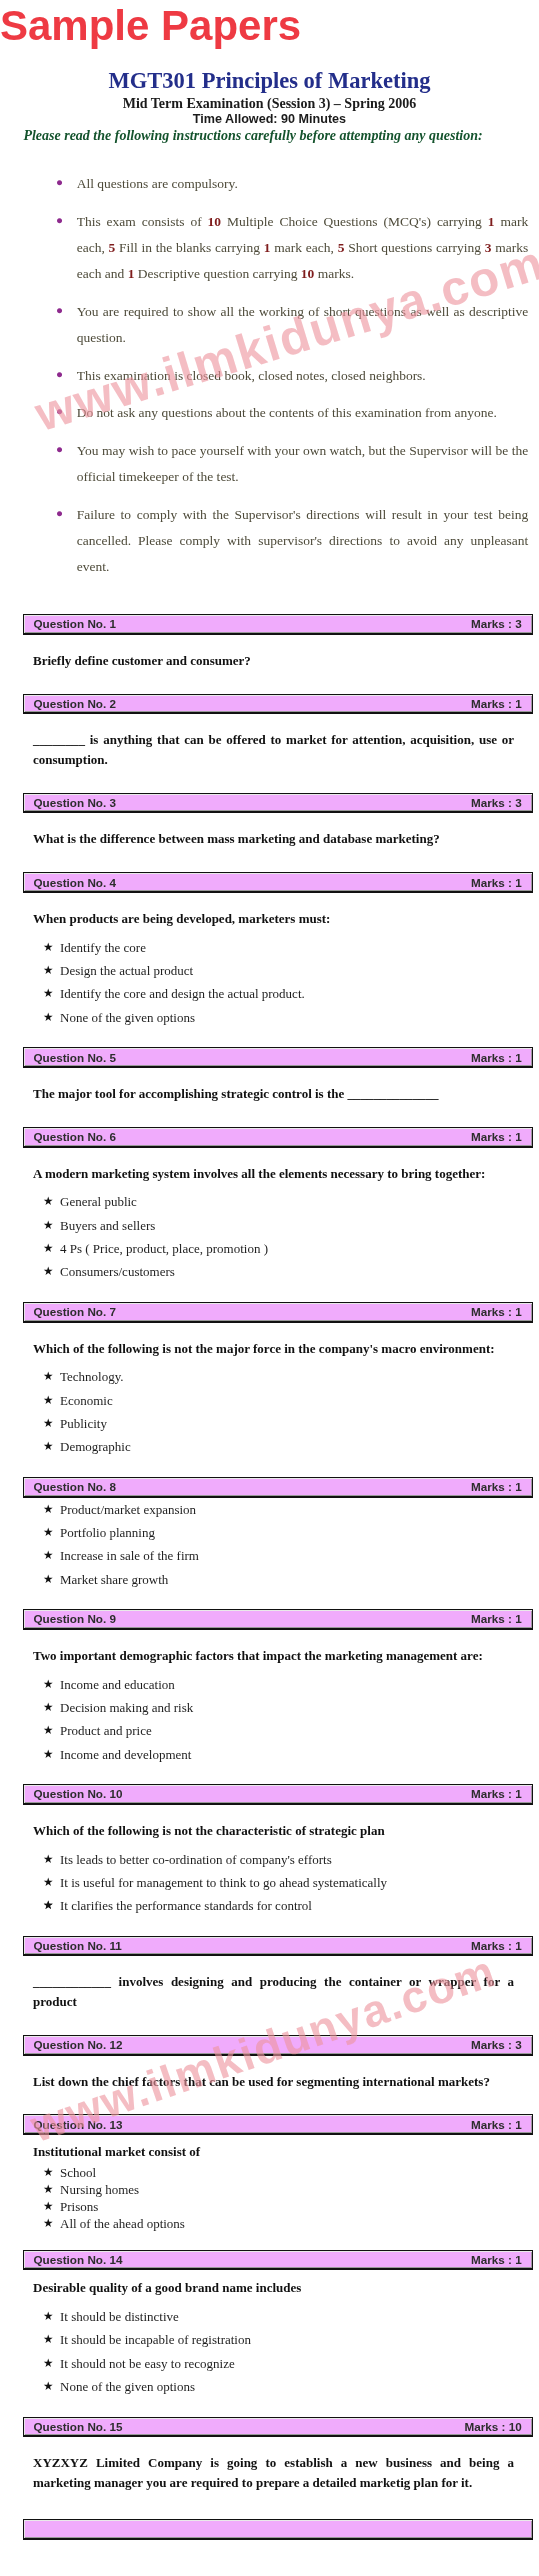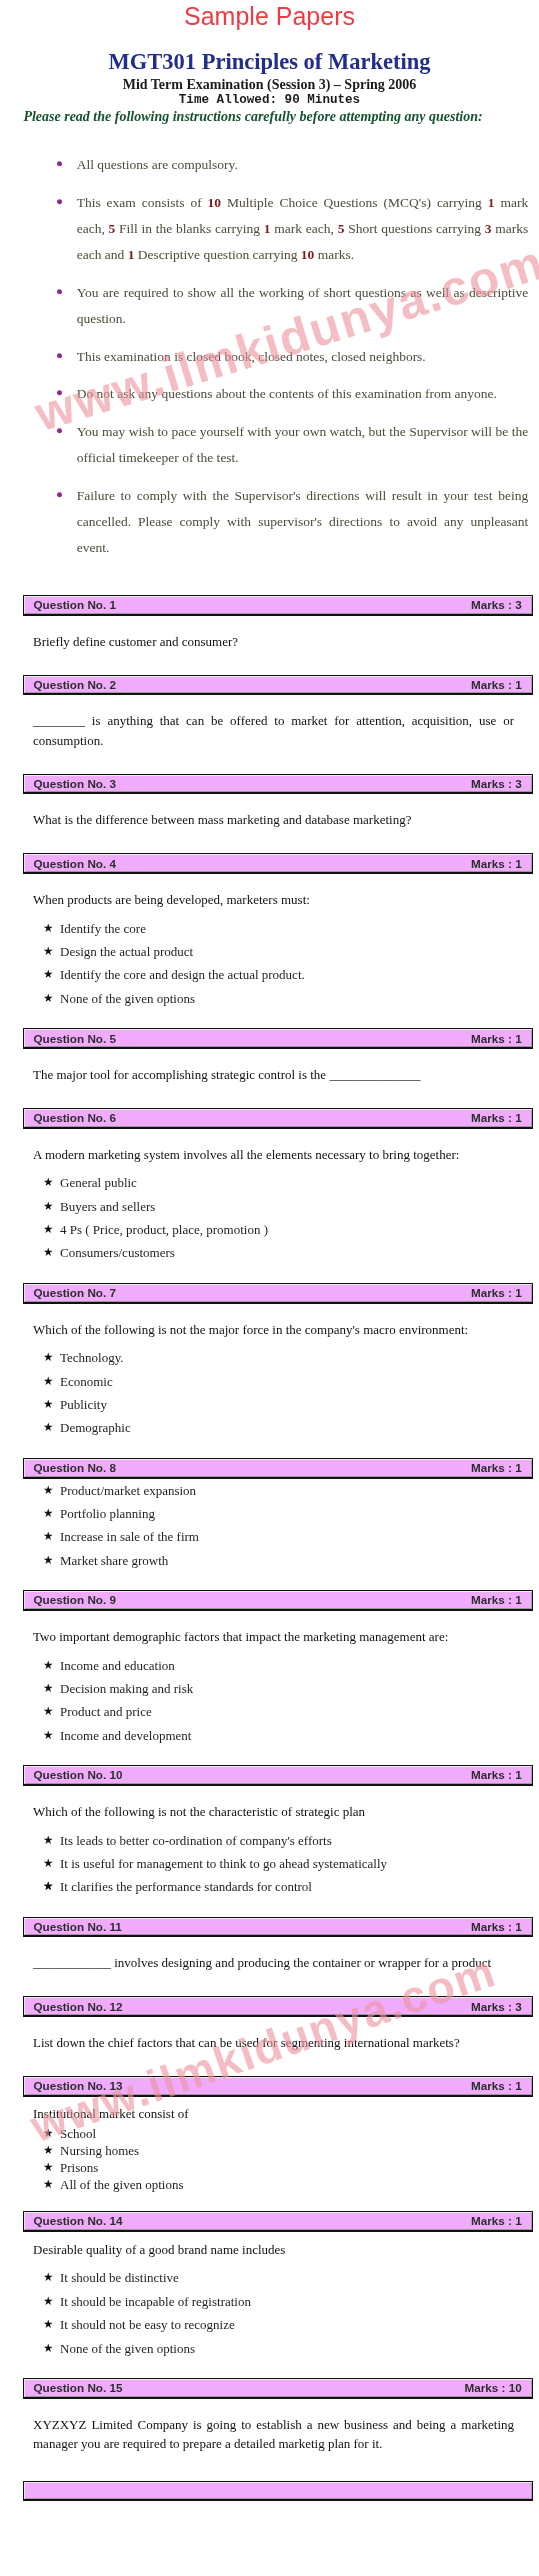--- a/index.html
+++ b/index.html
@@ -9,42 +9,41 @@
     min-height: 2576px;
     background: #ffffff;
     font-family: "Liberation Serif", serif;
     color: #1b1b1b;
     overflow: hidden;
   }
 
   
   .site-title {
     margin: 1.8px 0 18px 0;
-    text-align: center;
     font-family: "Liberation Sans", sans-serif;
-    font-weight: normal;
-    font-size: 25px;
+    font-weight: bold;
+    font-size: 42px;
     letter-spacing: 0px;
   }
   .course-title {
     margin: 0;
     text-align: center;
     font-weight: bold;
     font-size: 22.5px;
   }
   .exam-title {
     margin: 1.8px 0 0 0;
     text-align: center;
     font-weight: bold;
     font-size: 14px;
   }
   .time-allowed {
     margin: 0.9px 0 1.8px 0;
     text-align: center;
-    font-family: Liberation Mono, monospace;
+    font-family: Liberation Sans, sans-serif;
     font-weight: bold;
     font-size: 12.6px;
   }
   .read-note {
     margin: 0.9px 9px 0 23.4px;
     font-weight: bold;
     font-style: italic;
     font-size: 14px;
     color: #14532d;
   }
@@ -89,21 +88,21 @@
     justify-content: space-between;
     align-items: center;
     padding: 0 10px;
     font-family: "Liberation Sans", sans-serif;
     font-weight: bold;
     font-size: 11.7px;
     color: #2d2d2d;
   }
   .qbody {
     margin: 16px 25px 7.2px 33px;
-    font-weight: normal;
+    font-weight: bold;
     font-size: 13px;
     line-height: 1.5;
     text-align: justify;
     color: #111;
   }
   .question.no-options .qbody { margin-bottom: 23.4px; }
   .options {
     list-style: none;
     margin: 0 25px 18px 43px;
     padding: 0;
@@ -326,21 +325,21 @@
   <section class="question">
     <div class="qheader">
       <span class="qnum">Question No. 13</span>
       <span class="qmarks">Marks : 1</span>
     </div>
     <div class="qbody">Institutional market consist of</div>
     <ul class="options">
           <li><span class="star">★</span><span>School</span></li>
           <li><span class="star">★</span><span>Nursing homes</span></li>
           <li><span class="star">★</span><span>Prisons</span></li>
-          <li><span class="star">★</span><span>All of the given options</span></li>
+          <li><span class="star">★</span><span>All of the ahead options</span></li>
         </ul>
   </section>
 
   <section class="question">
     <div class="qheader">
       <span class="qnum">Question No. 14</span>
       <span class="qmarks">Marks : 1</span>
     </div>
     <div class="qbody">Desirable quality of a good brand name includes</div>
     <ul class="options">

